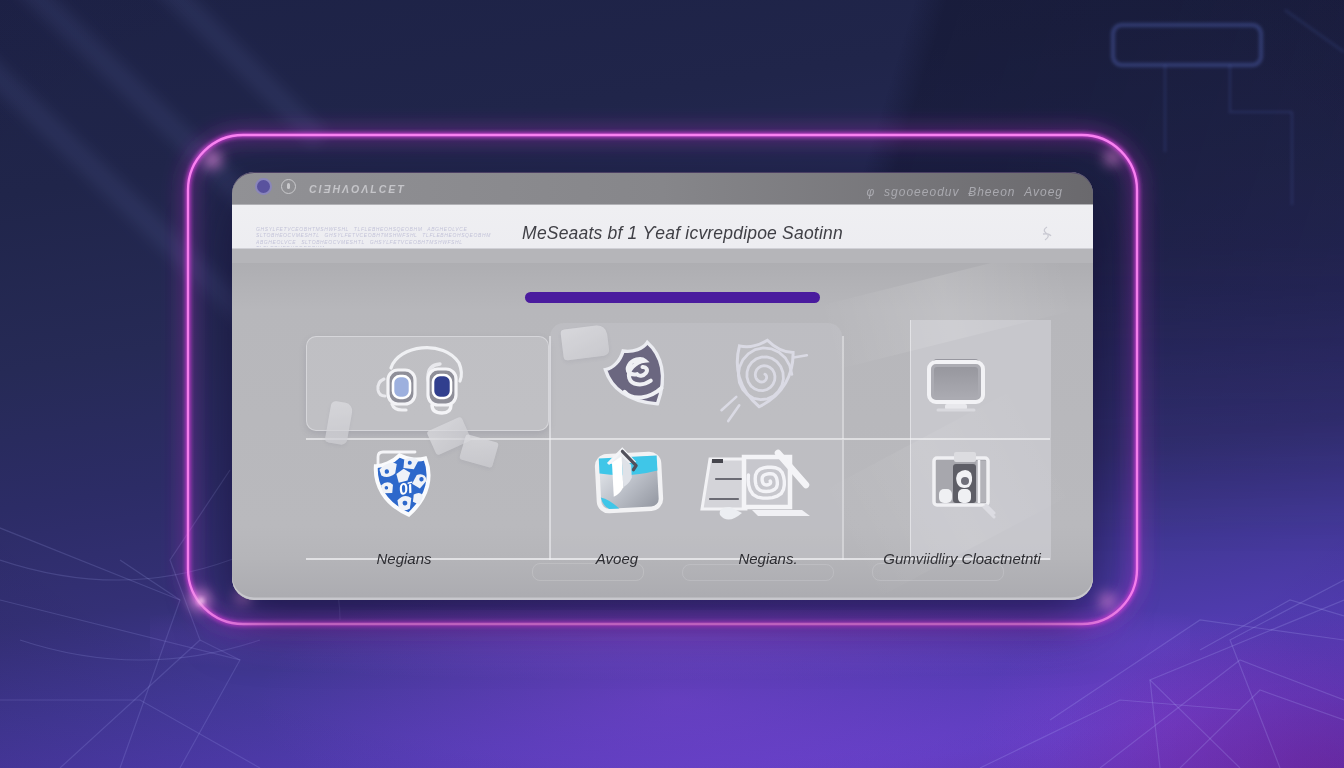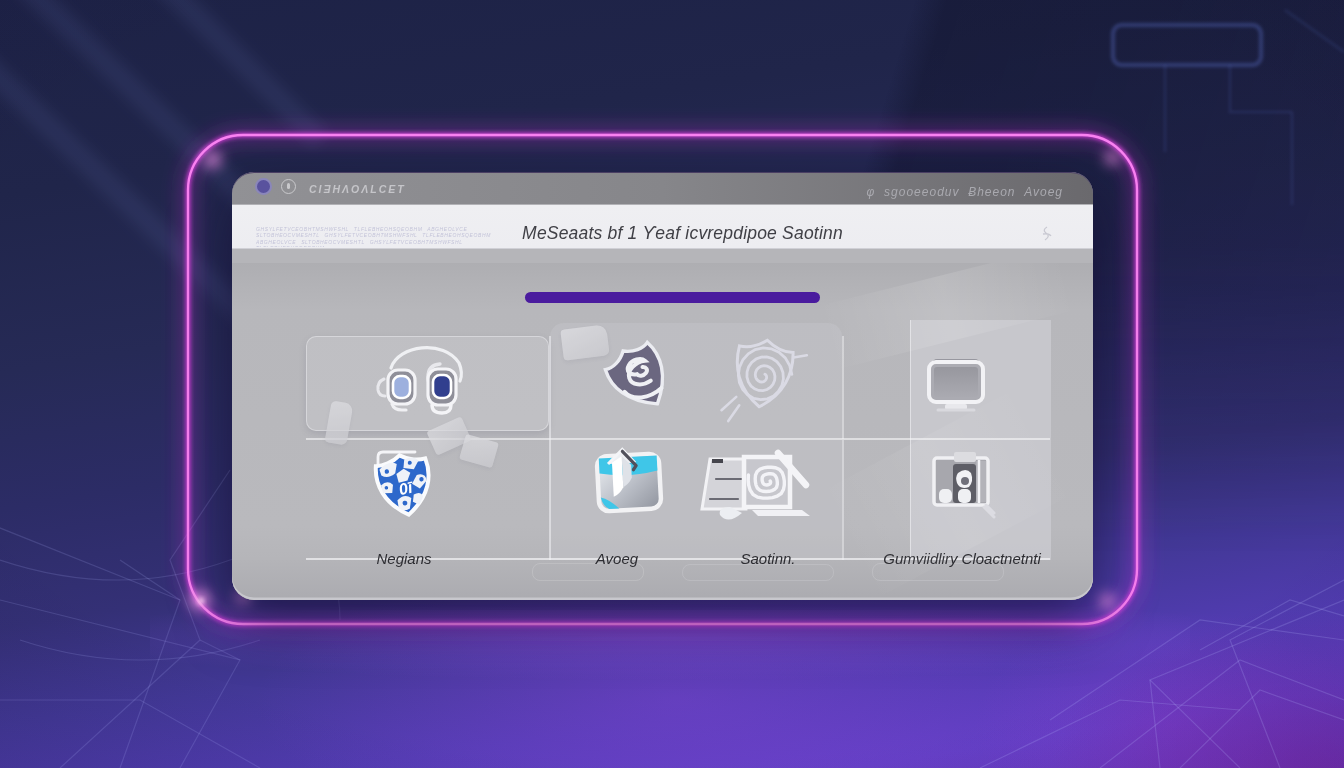--- a/index.html
+++ b/index.html
@@ -188,21 +188,21 @@
       <div id="vdiv2" class="abs"></div>
       <div id="vdiv3" class="abs"></div>
       <div id="pfoot" class="abs"></div>
       <div id="footer" class="abs"></div>
       <div class="abs" style="left:300px;top:300px;width:110px;height:16px;border:1px solid rgba(230,230,234,.22);border-radius:8px;"></div>
       <div class="abs" style="left:450px;top:301px;width:150px;height:15px;border:1px solid rgba(230,230,234,.2);border-radius:8px;"></div>
       <div class="abs" style="left:640px;top:300px;width:130px;height:16px;border:1px solid rgba(230,230,234,.21);border-radius:8px;"></div>
       <div id="pbar" class="abs"></div>
       <div class="lbl" style="left:172px;">Negians</div>
       <div class="lbl" style="left:385px;">Avoeg</div>
-      <div class="lbl" style="left:536px;">Saotinn.</div>
+      <div class="lbl" style="left:536px;">Negians.</div>
       <div class="lbl" style="left:730px;">Gumviidliry Cloactnetnti</div>
       <div class="bit" style="left:96px;top:139px;width:22px;height:42px;transform:rotate(10deg);border-radius:5px 8px 6px 4px;"></div>
       <div class="bit" style="left:198px;top:160px;width:38px;height:26px;transform:rotate(-24deg);"></div>
       <div class="bit" style="left:230px;top:175px;width:34px;height:26px;transform:rotate(16deg);"></div>
       <div class="bit" style="left:330px;top:64px;width:46px;height:31px;transform:rotate(-7deg);border-radius:4px 10px 6px 4px;opacity:.8;"></div>
       <div class="abs" style="left:590px;top:12px;width:250px;height:66px;transform:rotate(-14deg);background:linear-gradient(90deg,rgba(255,255,255,0),rgba(255,255,255,.13),rgba(255,255,255,0));"></div>
       <div class="abs" style="left:600px;top:170px;width:230px;height:120px;transform:rotate(-28deg);background:linear-gradient(90deg,rgba(255,255,255,0),rgba(255,255,255,.07),rgba(255,255,255,0));"></div>
       <svg class="abs" width="864" height="337" style="left:0;top:0">
         <defs>
           <linearGradient id="scrgrad" x1="0" y1="0" x2="0" y2="1">

